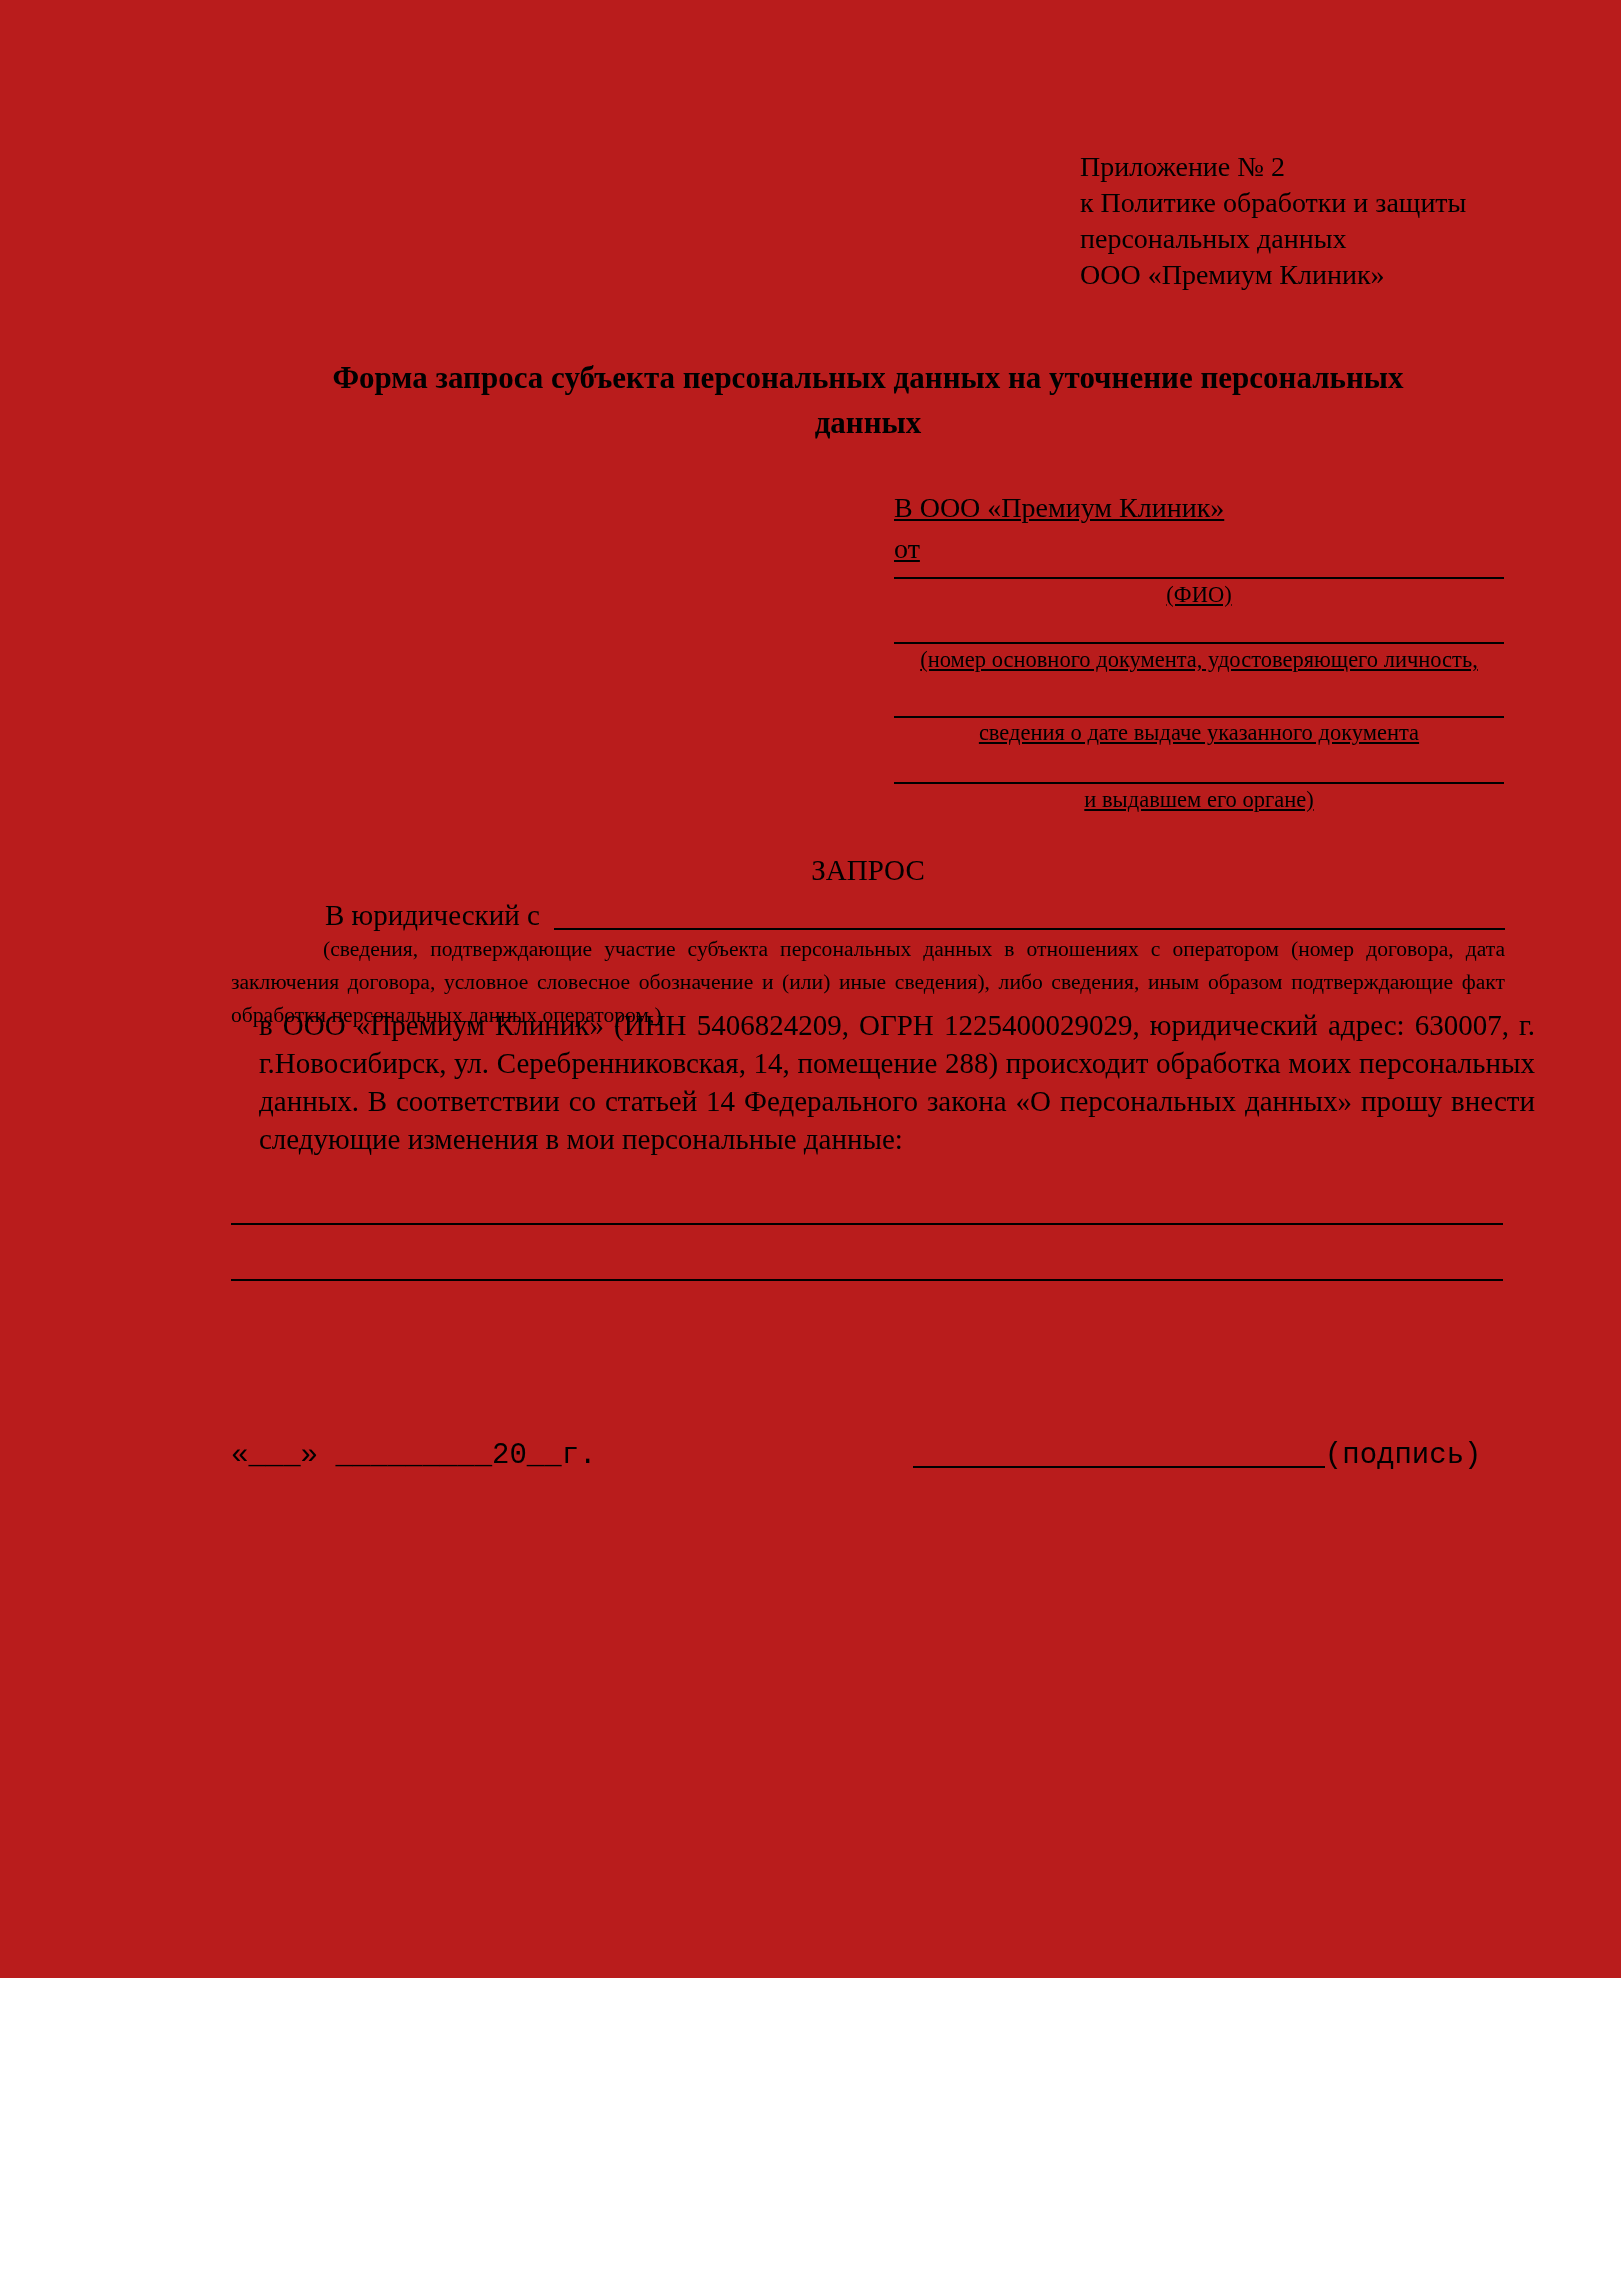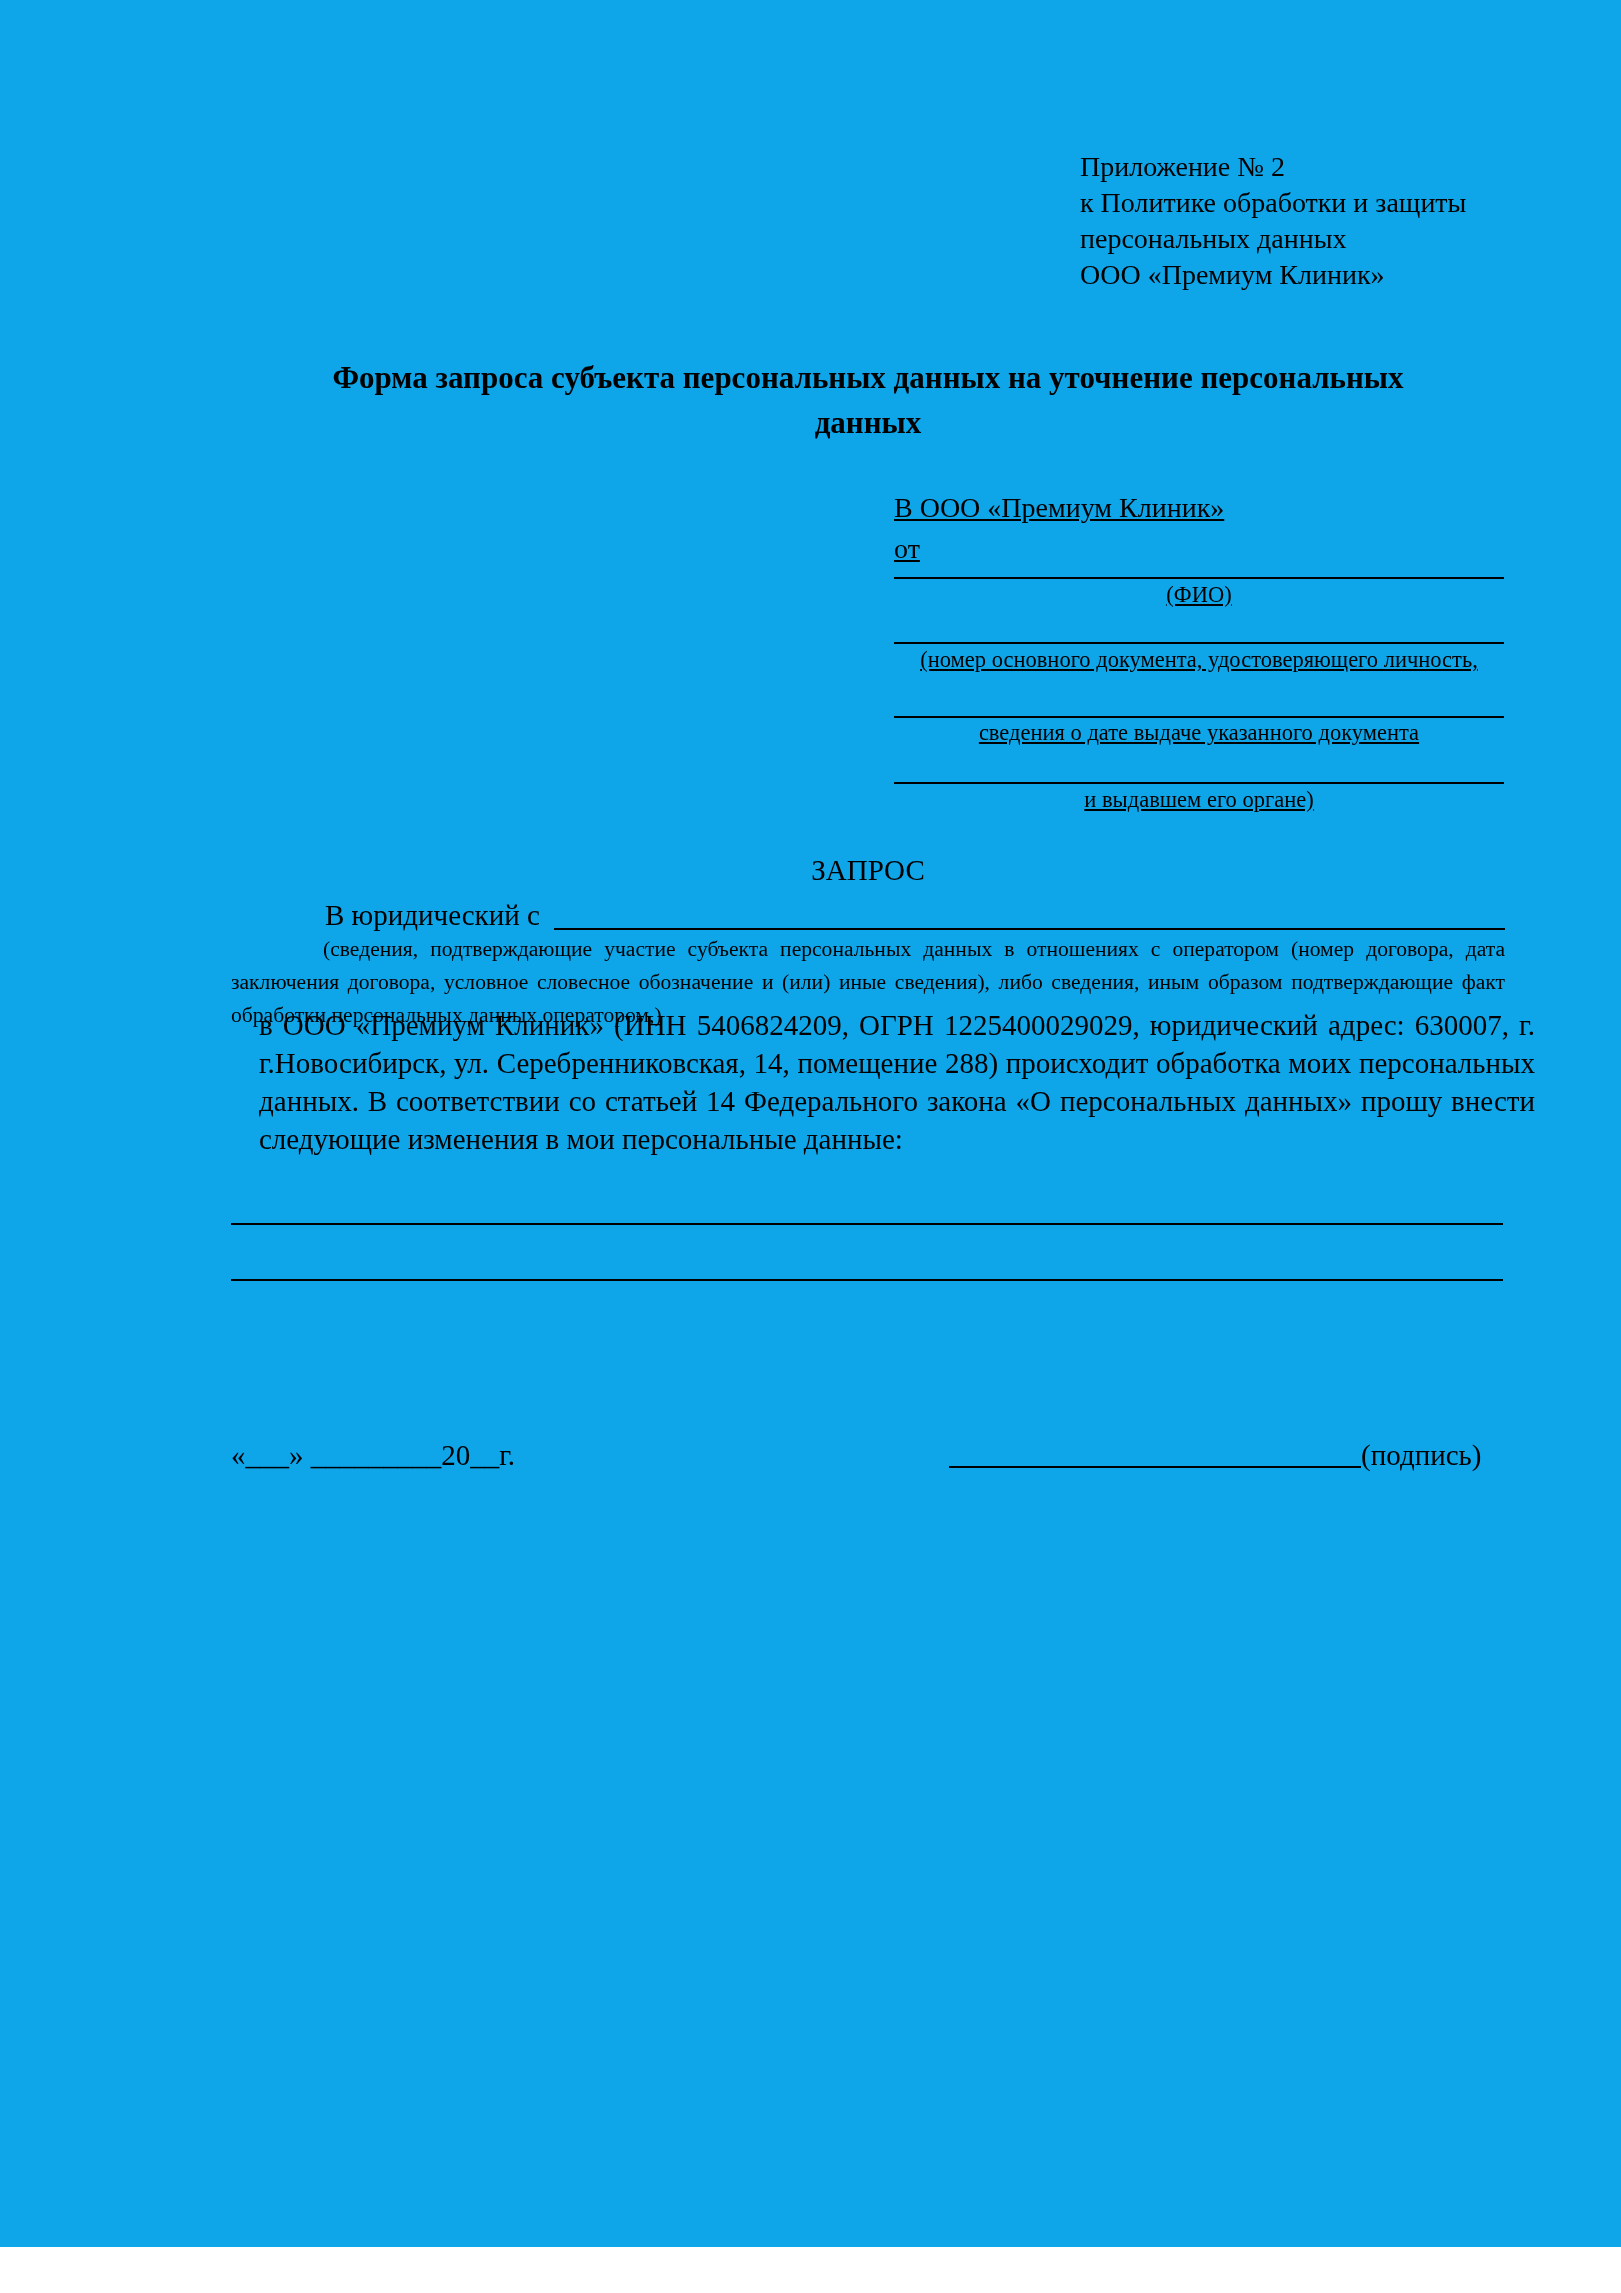--- a/index.html
+++ b/index.html
@@ -3,22 +3,22 @@
 <meta charset="utf-8">
 <style>
   html, body {
     margin: 0;
     padding: 0;
     background: #ffffff;
   }
   .page {
     position: relative;
     width: 1621px;
-    height: 2247px;
-    background: #0ea5e9;
+    height: 1978px;
+    background: #b91c1c;
     font-family: "Liberation Serif", "DejaVu Serif", serif;
     color: #000000;
     overflow: hidden;
   }
 
   
   .appendix {
     position: absolute;
     left: 1080px;
     top: 149px;
@@ -164,20 +164,21 @@
   .sign-row {
     position: absolute;
     left: 231px;
     top: 1435px;
     width: 1274px;
     display: flex;
     justify-content: space-between;
     align-items: center;
     font-size: 29px;
     line-height: 41px;
+    font-family: Liberation Mono, monospace;
   }
   .sign-row .sign-group {
     display: flex;
     align-items: flex-end;
     margin-right: 23.5px;
   }
   .sign-row .sign-rule {
     width: 412px;
     border-bottom: 2.9px solid #000000;
     height: 0;

